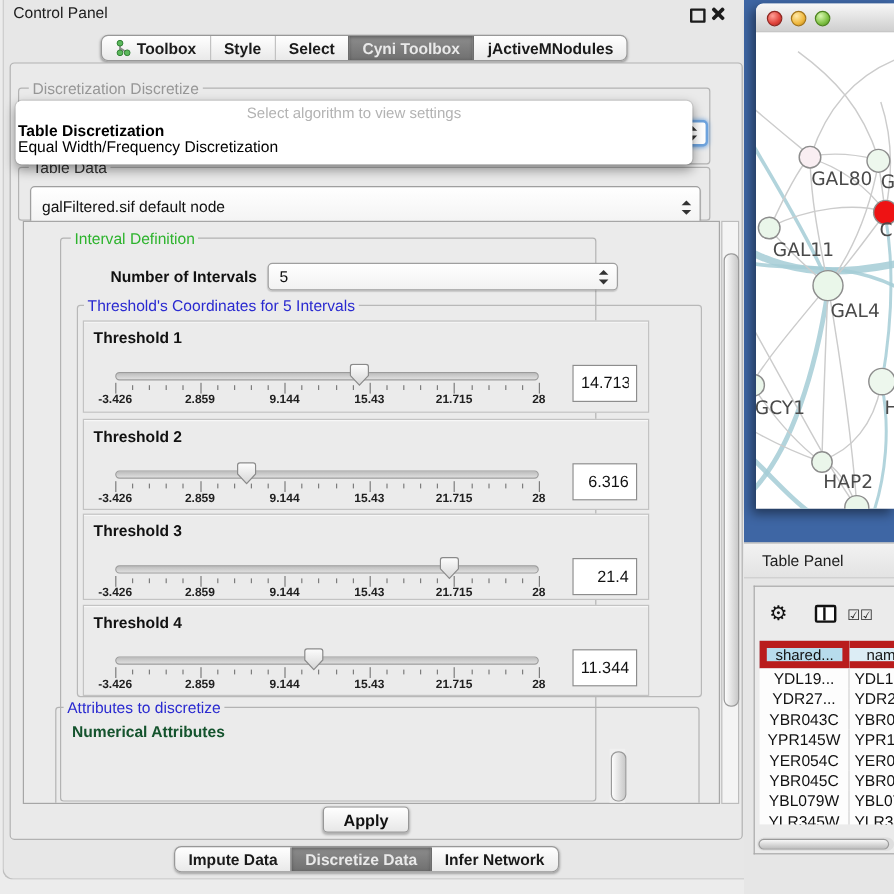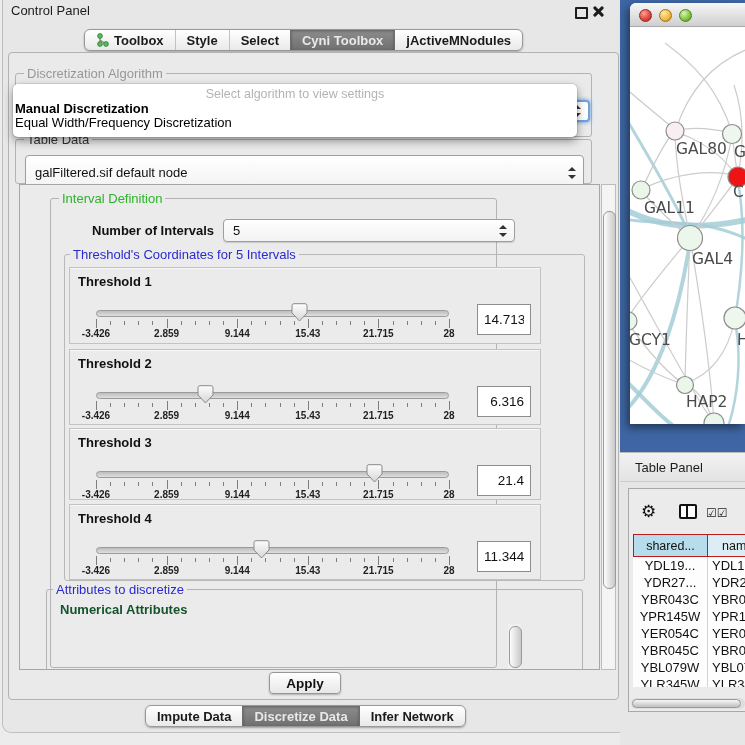--- a/index.html
+++ b/index.html
@@ -87,21 +87,21 @@
   .tp-header{left:0;top:452px;width:125px;height:30px;background:linear-gradient(#f2f2f2,#e3e3e3);
              border-top:1px solid #b9b9b9;border-bottom:1px solid #cccccc;box-sizing:border-box}
   .tp-header span{position:absolute;left:15px;top:7px;font-size:13px;color:#1d1d1d}
   .tp-frame{left:8px;top:488px;width:119px;height:224px;background:#ebebeb;border:1px solid #a8a8a8;
             border-right:none;box-sizing:border-box}
   .gear{font-size:17px;color:#111;line-height:17px}
   .cols-ic{width:18px;height:15px;border:2px solid #111;border-radius:2px;background:#fff;box-sizing:border-box;position:relative}
   .cols-ic:before{content:"";position:absolute;left:5px;top:0;width:2px;height:100%;background:#111}
   .checks{font-size:12px;color:#222;letter-spacing:0px}
   .grid-head{display:flex;position:absolute;left:4px;top:45px;height:23px}
-  .gh-cell{box-sizing:border-box;border:1px solid #b91c1c;font-size:12.5px;color:#111;
+  .gh-cell{box-sizing:border-box;border:6px solid #b91c1c;font-size:12.5px;color:#111;
            display:flex;align-items:center;justify-content:center;overflow:hidden}
   .grid-body{position:absolute;left:4px;top:68px;width:115px;height:130px;background:#fdfdfd;overflow:hidden}
   .grid-row{display:flex;height:17px;line-height:17px;font-size:13px;color:#111}
   .gr-c1{width:75px;text-align:center;overflow:hidden;white-space:nowrap;flex:none;border-right:1px solid #d2d2d2;box-sizing:border-box}
   .gr-c2{padding-left:4px;overflow:hidden;white-space:nowrap;flex:none;width:40px}
   .hscroll{position:absolute;left:2px;top:209px;width:114px;height:11px;background:#dedede;border-radius:6px}
   .hscroll .hthumb{position:absolute;left:1px;top:1px;width:109px;height:9px;border-radius:5px;
                    border:1px solid #9a9a9a;background:linear-gradient(#f7f7f7,#bfbfbf);box-sizing:border-box}
   svg text{font-family:"DejaVu Sans",sans-serif}
 </style>
@@ -138,21 +138,21 @@
         <span>Cyni Toolbox</span>
       </div>
     <div class="seg-item">
         <span>jActiveMNodules</span>
       </div>
   </div>
 
   <div class="abs main-pane">
 
     <div class="abs group" style="left:6px;top:20px;width:577px;height:64px">
-      <span class="group-label glabel-dim">Discretization Algorithm</span>
+      <span class="group-label glabel-dim">Discretization Discretize</span>
       <div class="abs" style="left:551px;top:26px;width:23px;height:22px;background:#fff;border:2px solid #6ea3dd;border-radius:4px;box-shadow:0 0 4px #5b96d8;box-sizing:border-box">
           <span class="stepper"></span>
         </div>
     </div>
 
     <div class="abs group" style="left:6px;top:86px;width:577px;height:45px">
       <span class="group-label">Table Data</span>
       <div class="combo abs" style="left:9px;top:15px;width:559px;height:35px;position:absolute">
         <span>galFiltered.sif default node</span>
         <span class="stepper"></span>
@@ -406,21 +406,21 @@
         <span>Discretize Data</span>
       </div>
     <div class="seg-item">
         <span>Infer Network</span>
       </div>
   </div>
 </div>
 
 <div class="abs popup">
   <div class="popup-hint">Select algorithm to view settings</div>
-  <div class="popup-item" style="top:17px;font-weight:700">Manual Discretization</div>
+  <div class="popup-item" style="top:17px;font-weight:700">Table Discretization</div>
   <div class="popup-item" style="top:31px">Equal Width/Frequency Discretization</div>
 </div>
 
 <div class="abs right-col">
   <div class="abs desktop">
     <div class="abs net-win">
       <div class="abs net-titlebar">
         <span class="tl red"></span>
         <span class="tl yel"></span>
         <span class="tl grn"></span>

